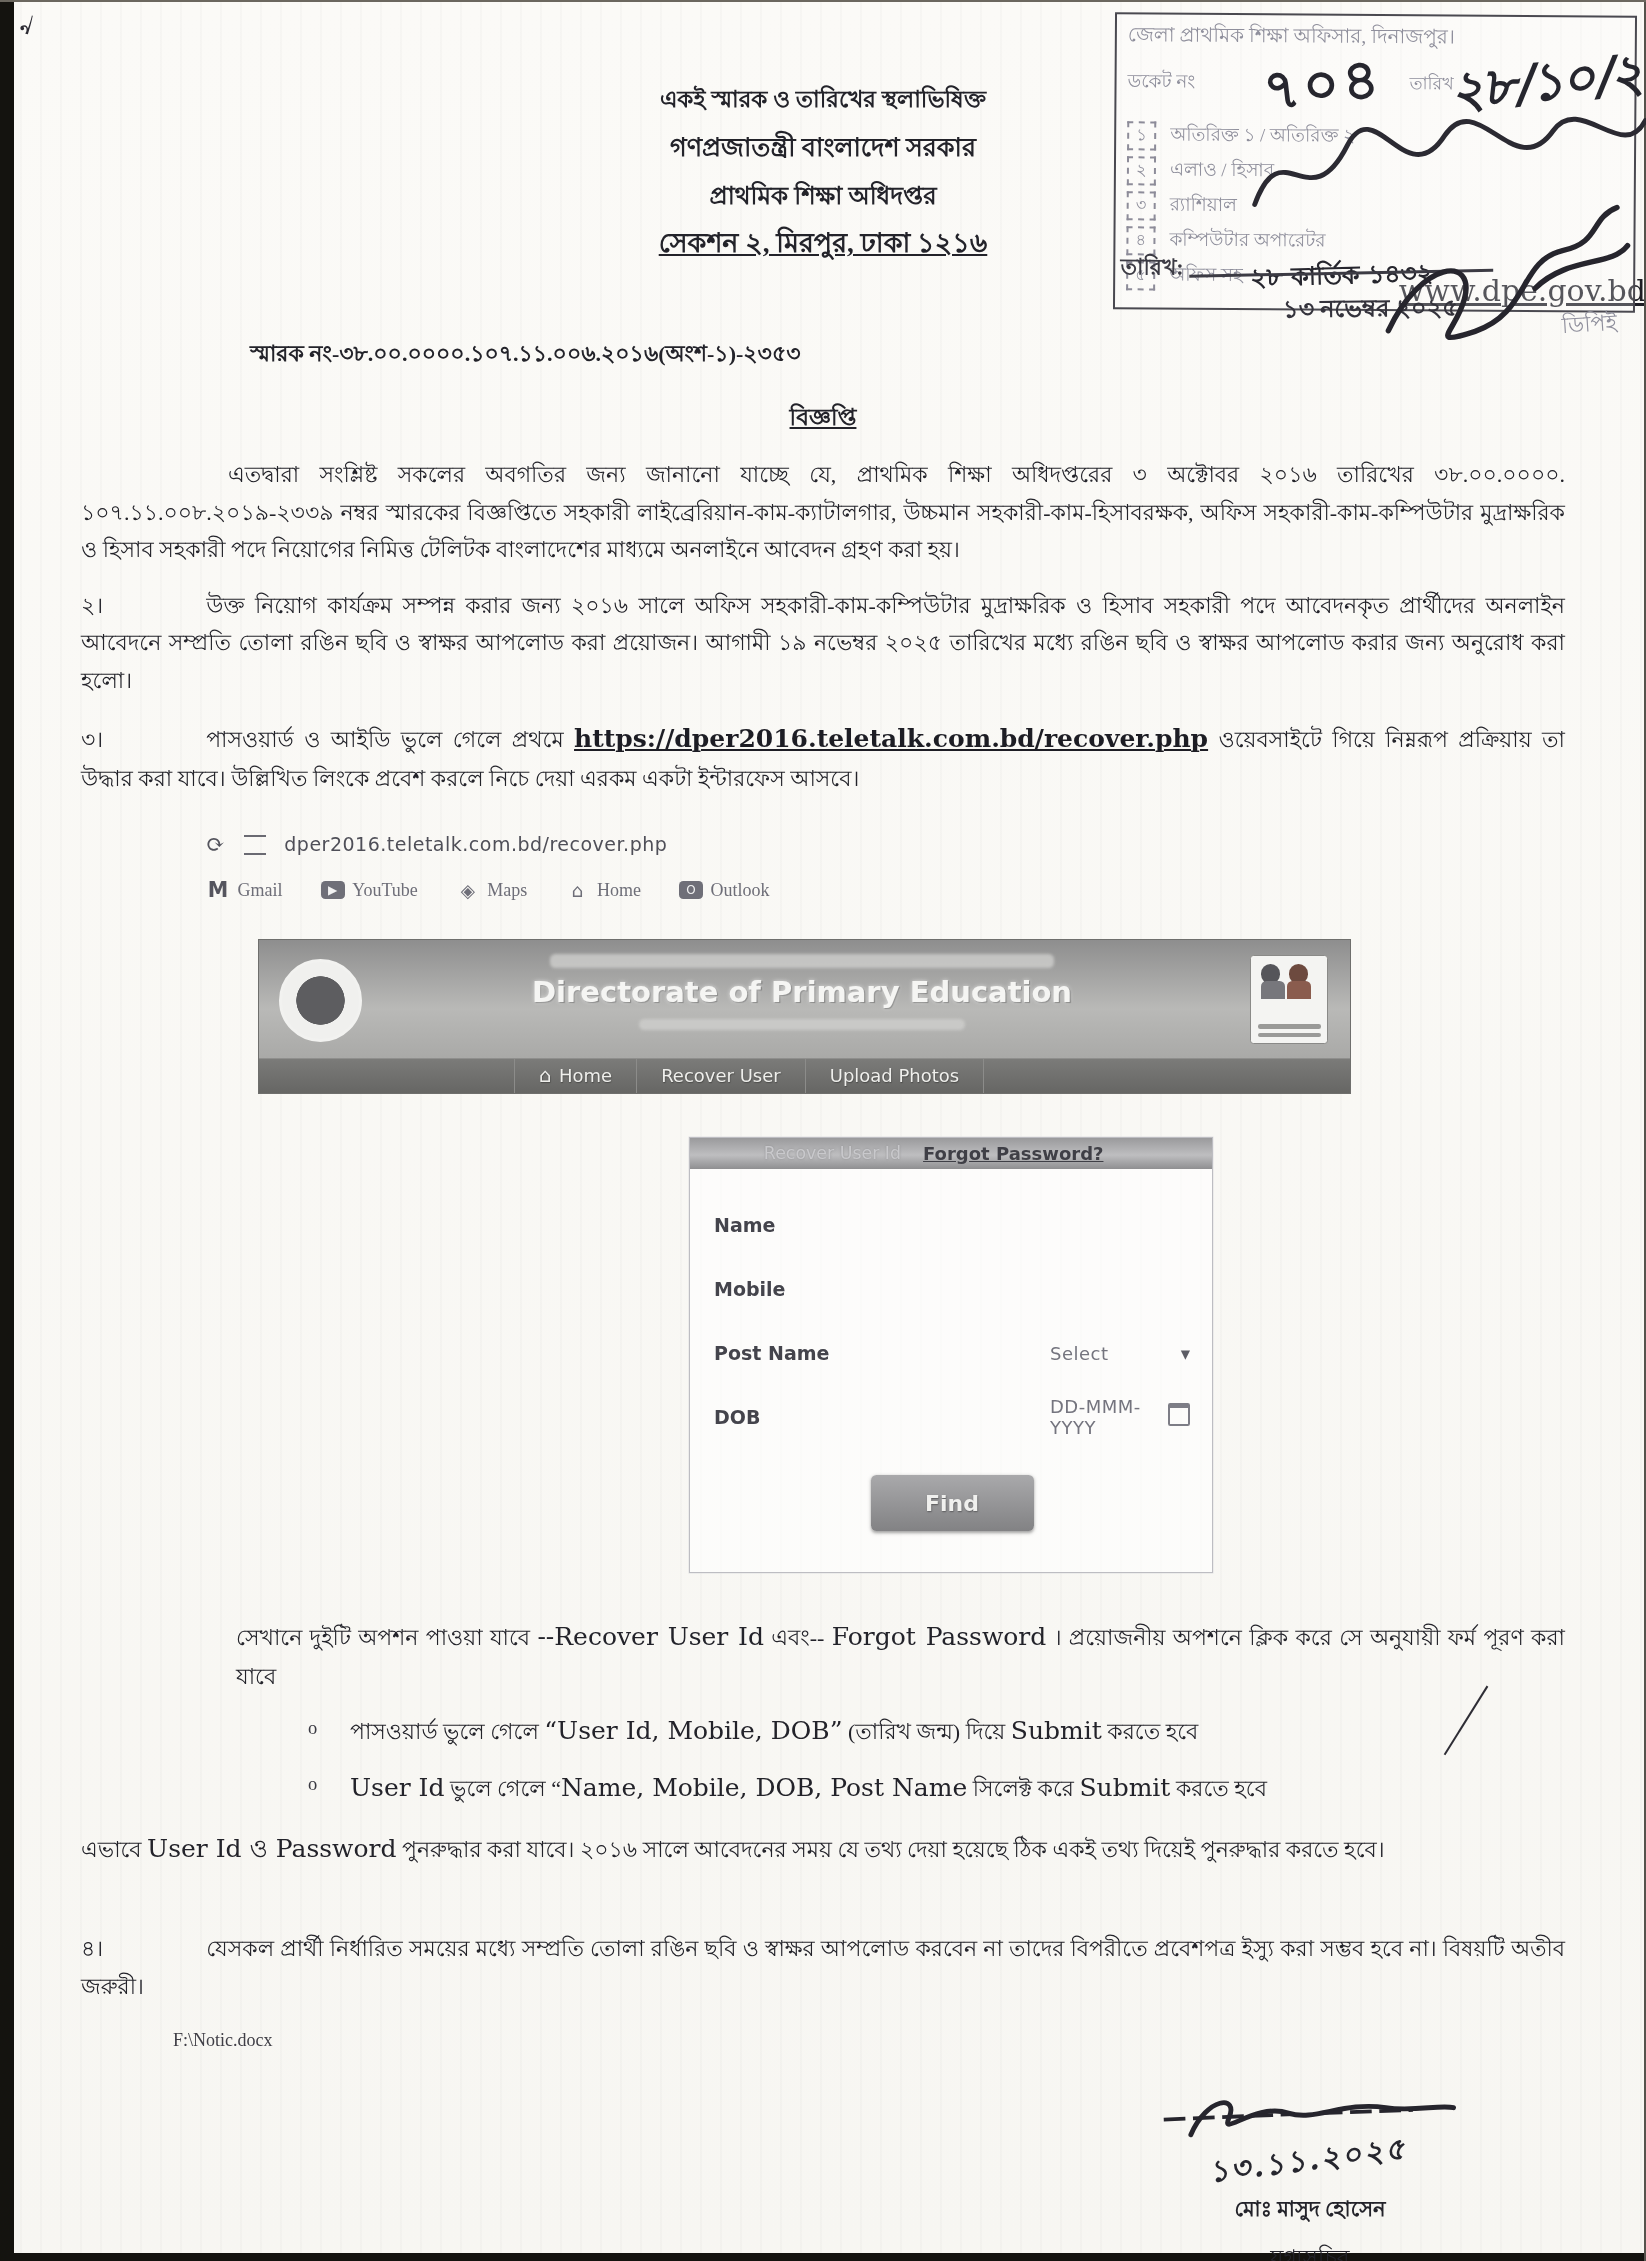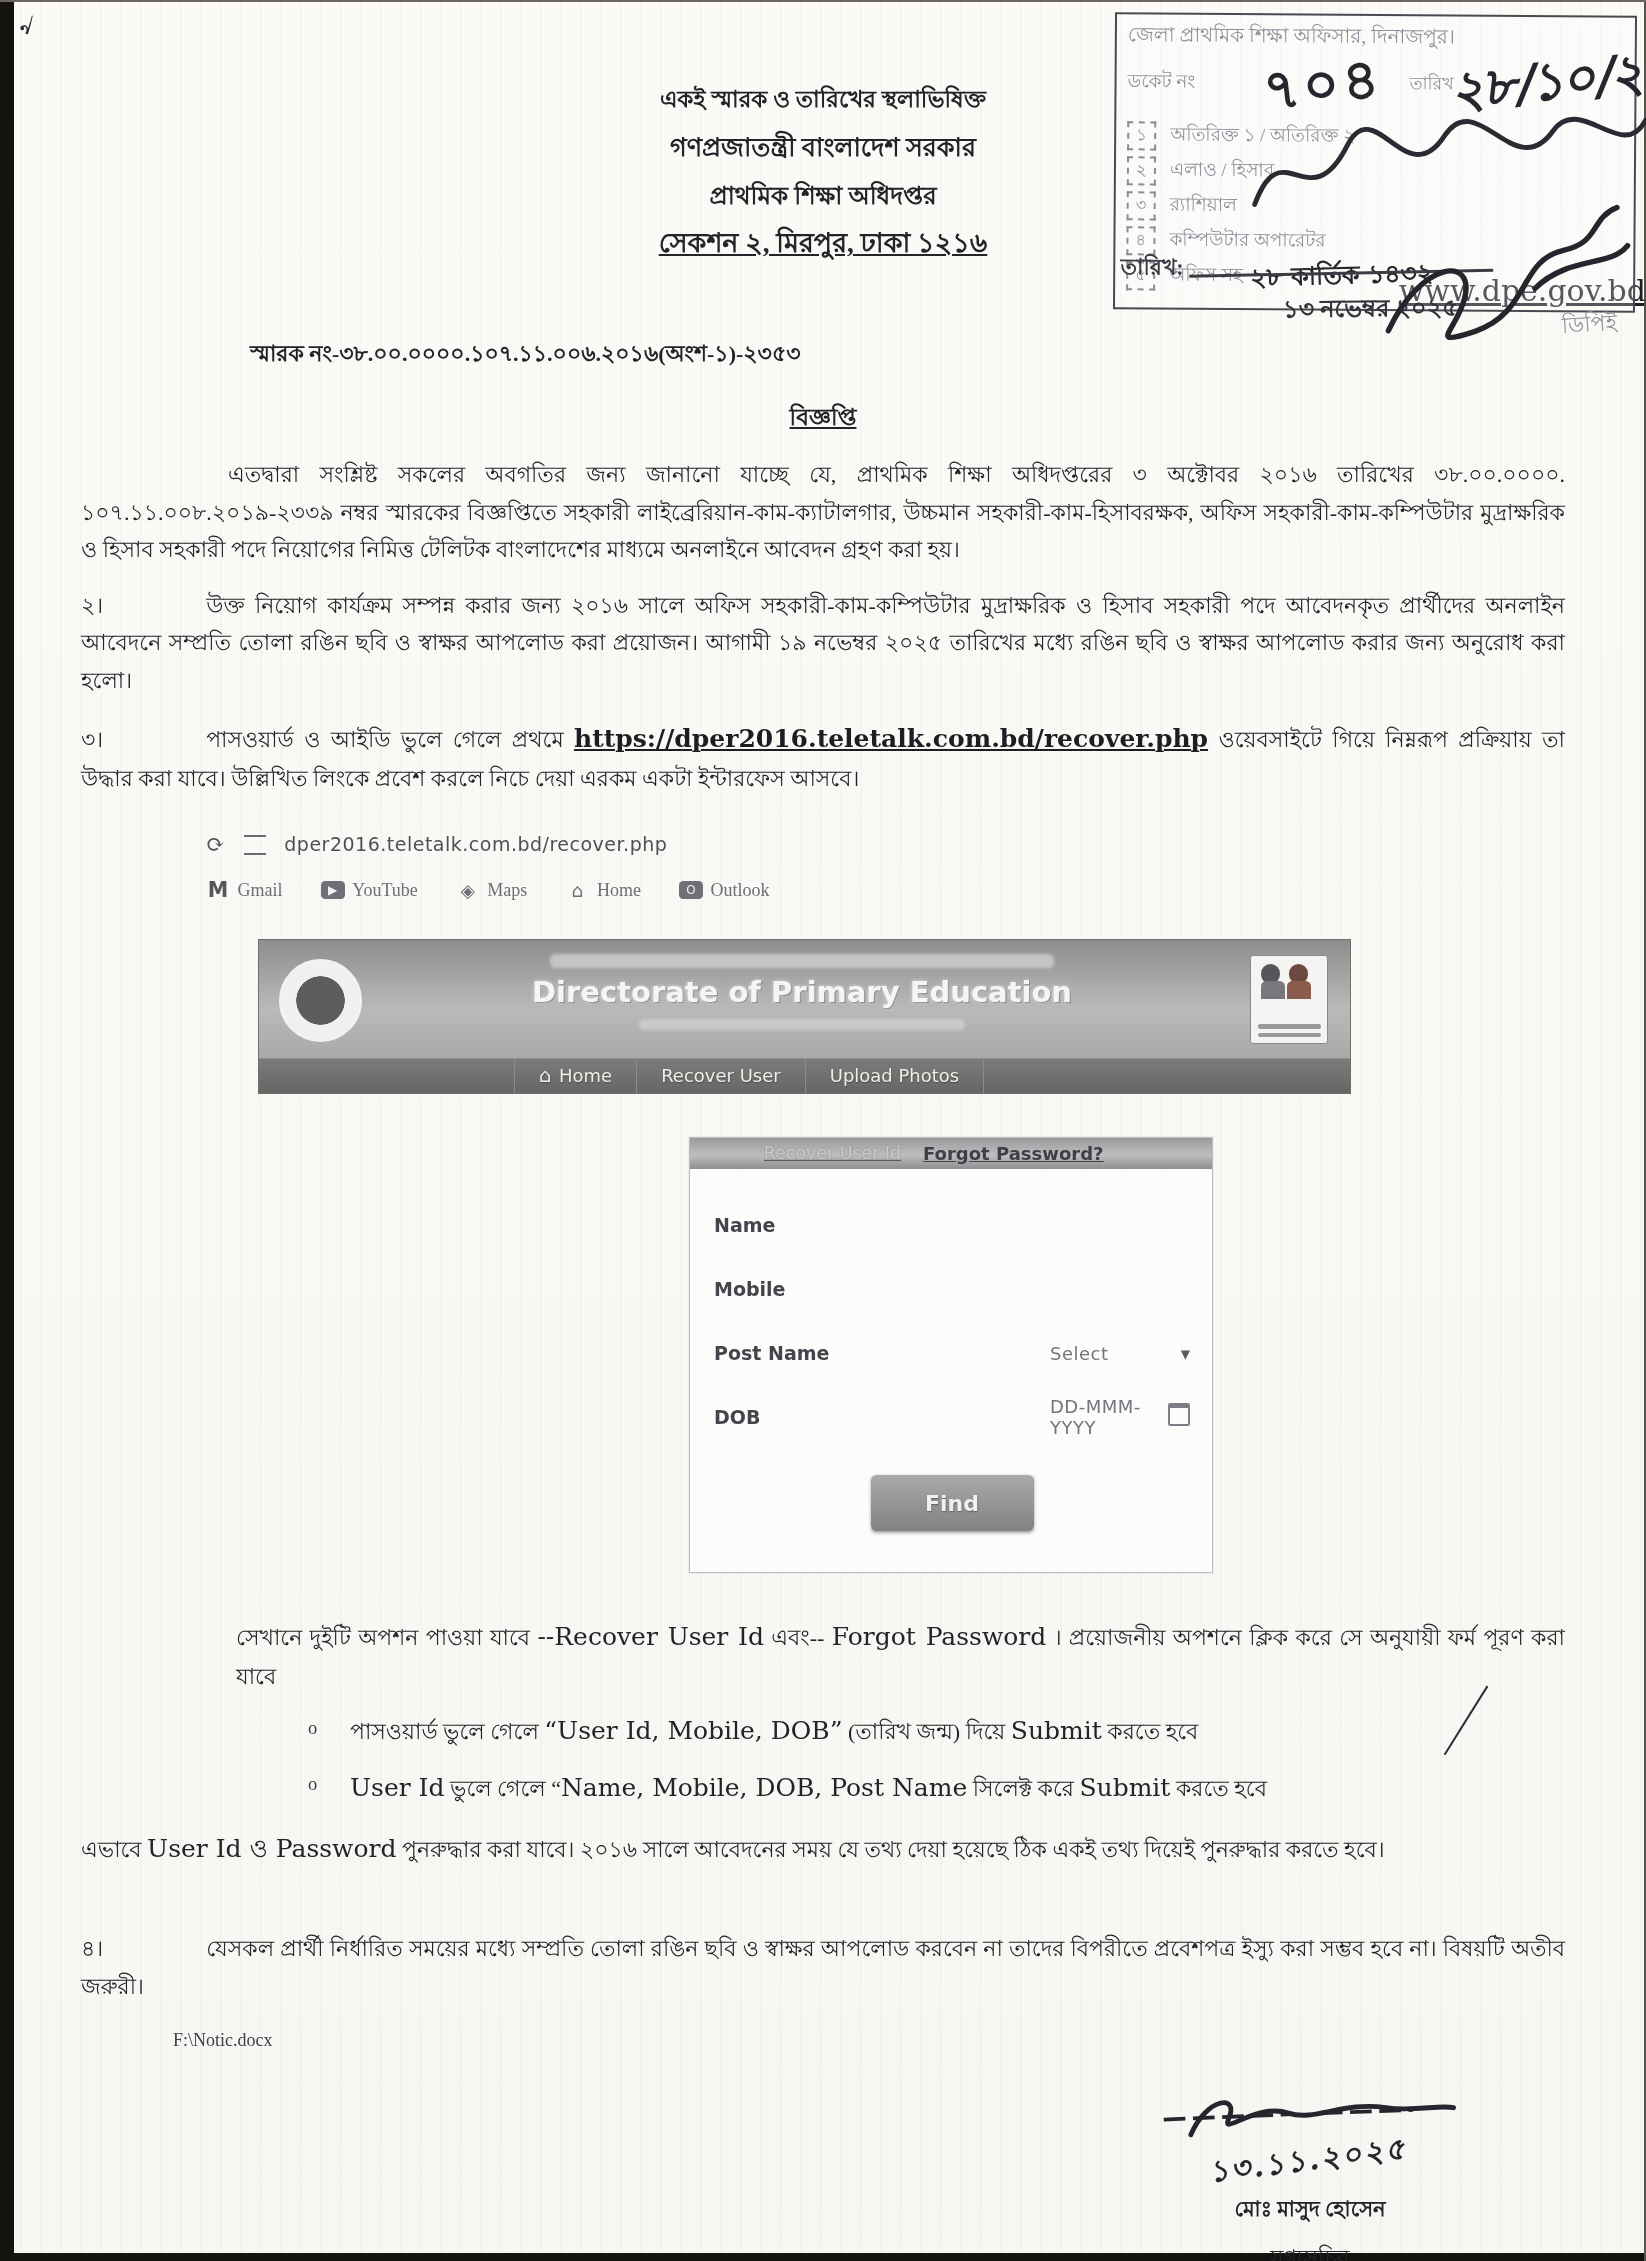--- a/index.html
+++ b/index.html
@@ -98,21 +98,21 @@
   .kid-body{position:absolute;top:16.3px;width:24px;height:18.5px;border-radius:5.4px 5.4px 0 0;background:#77777c;}
   .kid-body.b2{left:26px;background:#8a5c4e;}
   .badge-lines{position:absolute;left:6.5px;bottom:5.4px;right:6.5px;}
   .badge-lines div{height:4.3px;background:#9a9a98;margin-top:4.3px;border-radius:2.2px;}
   .site-nav{display:flex;align-items:center;height:34px;background:linear-gradient(#7b7b79,#666664);border-top:1.1px solid #8f8f8d;padding-left:255px;}
   .nav-item{display:flex;align-items:center;gap:7.6px;color:#efefec;font-family:"DejaVu Sans",sans-serif;font-size:18px;padding:0 24px;height:100%;border-right:1.1px solid #8c8c8a;text-shadow:0.5px 0.5px 1.1px #4a4a48;}
   .nav-item:first-child{border-left:1.1px solid #8c8c8a;}
   .home-glyph{font-size:19.5px;}
 
   .form-panel{margin:43px 0 0 483px;width:522px;border:1.1px solid #bdbdc2;background:rgba(255,255,255,.6);box-shadow:0 0 0 0.5px #e0e0e2;}
-  .form-head{height:31.5px;background:linear-gradient(#9a9a9c,#bebec0 55%,#8f8f91);display:flex;align-items:center;padding:0 16.3px;gap:22px;text-decoration:underline;}
+  .form-head{height:31.5px;background:linear-gradient(#9a9a9c,#bebec0 55%,#8f8f91);display:flex;align-items:center;padding:0 16.3px;gap:22px;}
   .tab-left{font-family:"DejaVu Sans",sans-serif;font-size:17.4px;color:#c9c9cc;text-shadow:0 0 2.2px #8a8a8c;flex:1;text-align:right;}
   .tab-right{font-family:"DejaVu Sans",sans-serif;font-size:18px;font-weight:bold;color:#3f3f46;text-decoration:underline;flex:1.4;}
   .form-body{padding:24px 22px 5.4px 24px;}
   .f-row{display:flex;align-items:center;min-height:64px;}
   .f-label{width:179px;font-family:"DejaVu Sans",sans-serif;font-size:19px;font-weight:bold;color:#44444c;}
   .f-value{flex:1;font-family:"DejaVu Sans",sans-serif;font-size:18px;color:#74747e;letter-spacing:0.5px;padding-left:157px;}
   .f-ico{width:33px;text-align:right;color:#74747e;font-size:18.5px;}
   .cal-icon{display:inline-block;width:18.5px;height:16.3px;border:2.2px solid #7d7d86;border-top-width:5.4px;border-radius:2.2px;}
   .chev{font-family:"DejaVu Sans",sans-serif;font-size:18.5px;color:#5c5c64;}
   .find-btn{display:block;margin:26px auto 35px auto;width:163px;height:56px;border:none;border-radius:5.4px;

